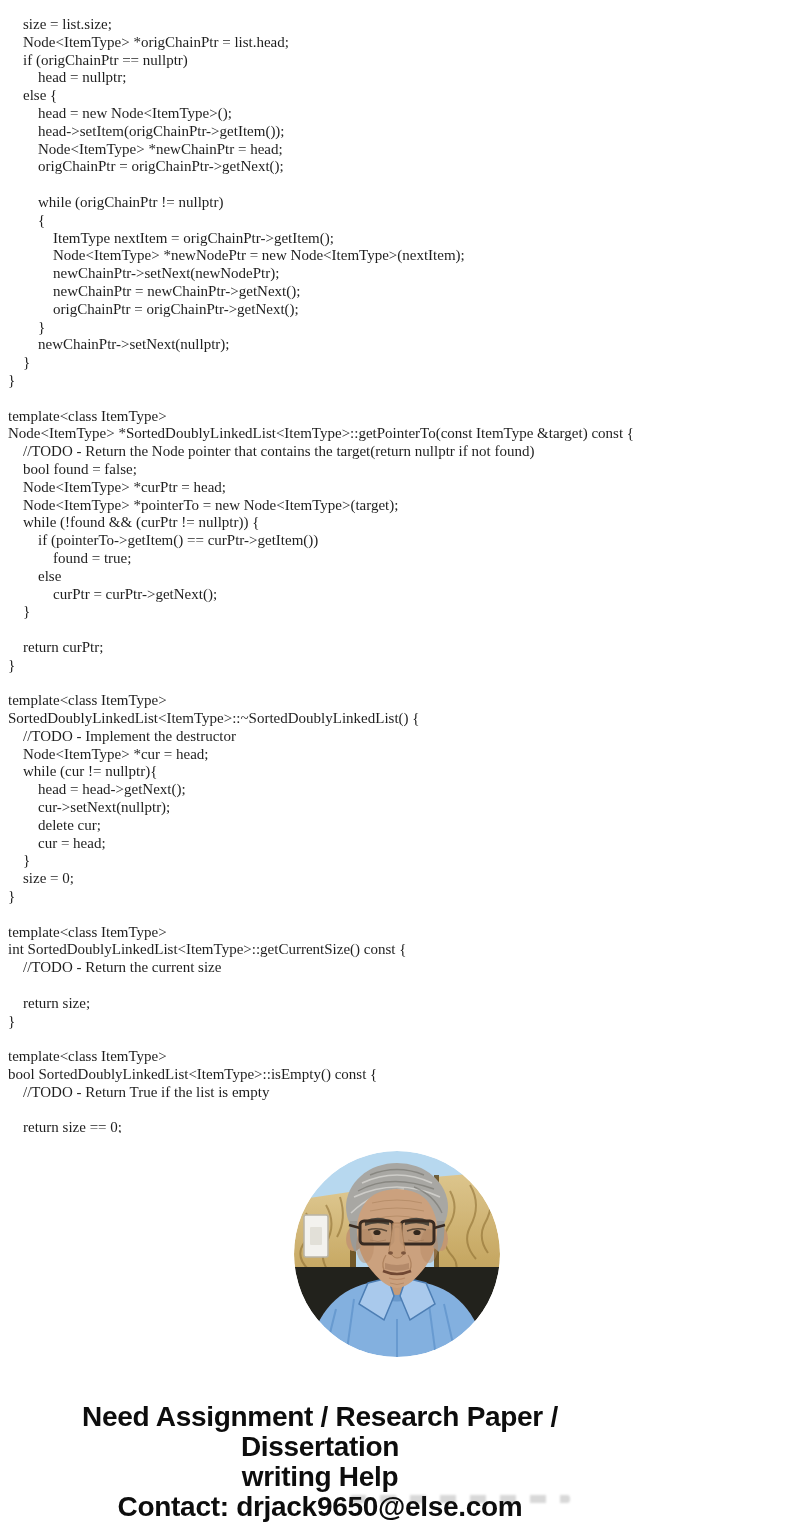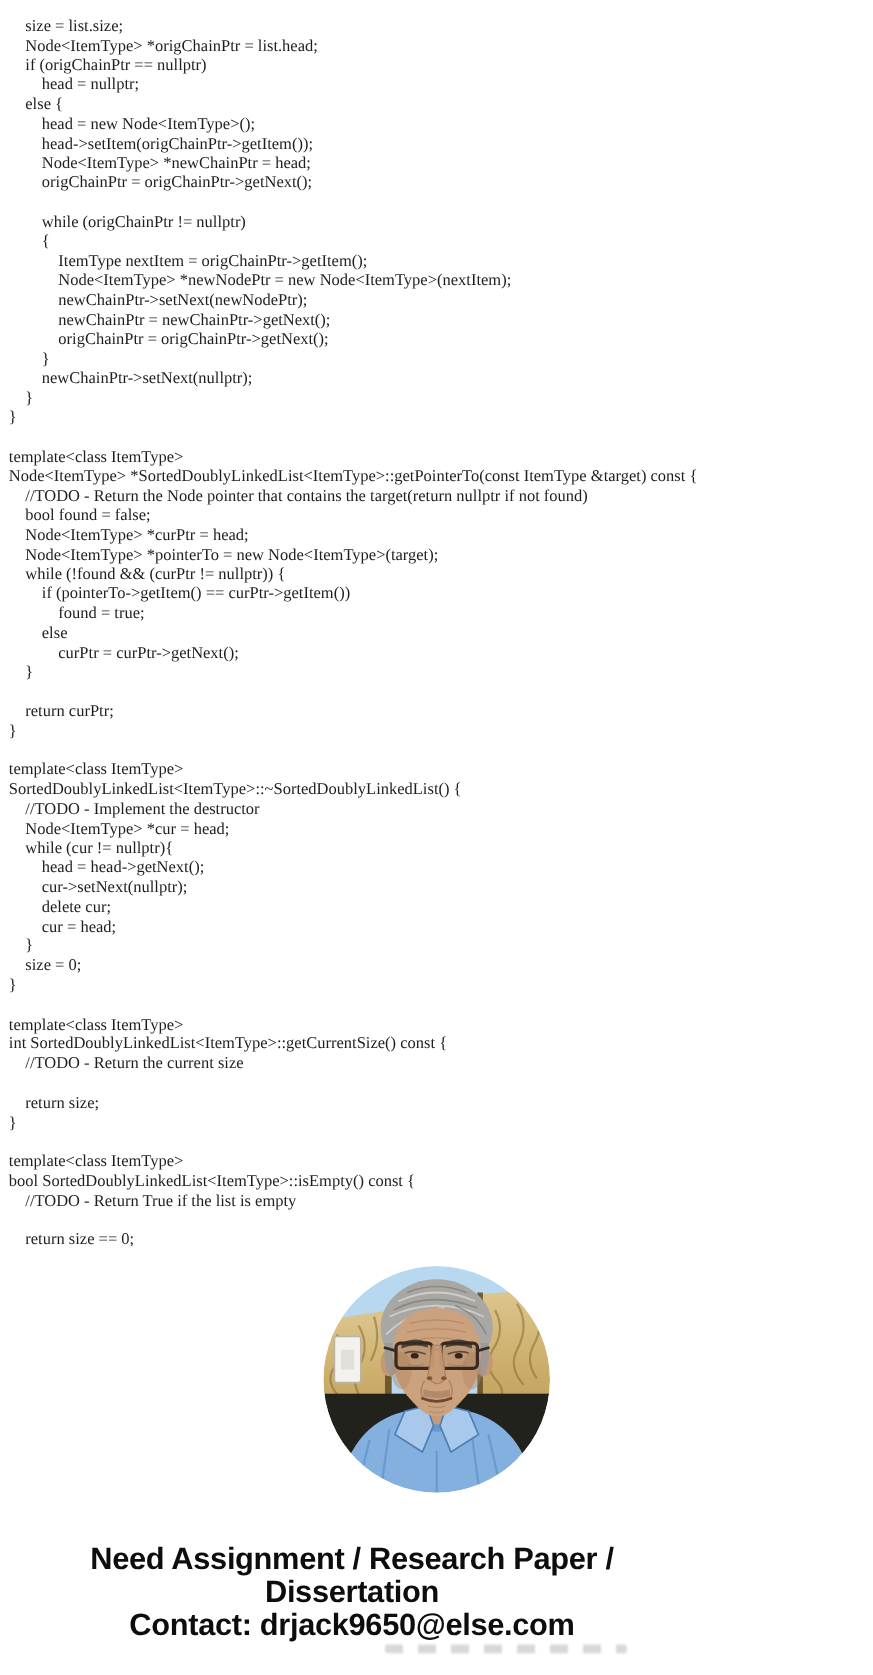--- a/index.html
+++ b/index.html
@@ -245,18 +245,19 @@
         <path d="M91,112 Q103,116 115,112 L115,118 Q103,122 91,118 Z" fill="#8a5f45" opacity="0.35"></path>
         <path d="M89,120 Q103,126 117,120" stroke="#6f4633" stroke-width="2.5" fill="none"></path>
         <path d="M95,127 Q103,130 111,127" stroke="#b58462" stroke-width="1.2" fill="none" opacity="0.8"></path>
         <path d="M96,132 Q103,135 110,132" stroke="#a87c58" stroke-width="1" fill="none" opacity="0.6"></path>
       </g>
     </svg>
   </div>
 
   <div class="banner">
     <div>Need Assignment / Research Paper / Dissertation</div>
+    <div>writing Help</div>
     <div>Contact: drjack9650@else.com</div>
   </div>
 
   <div class="ghost"></div>
 
 </div>
 
 </body></html>

